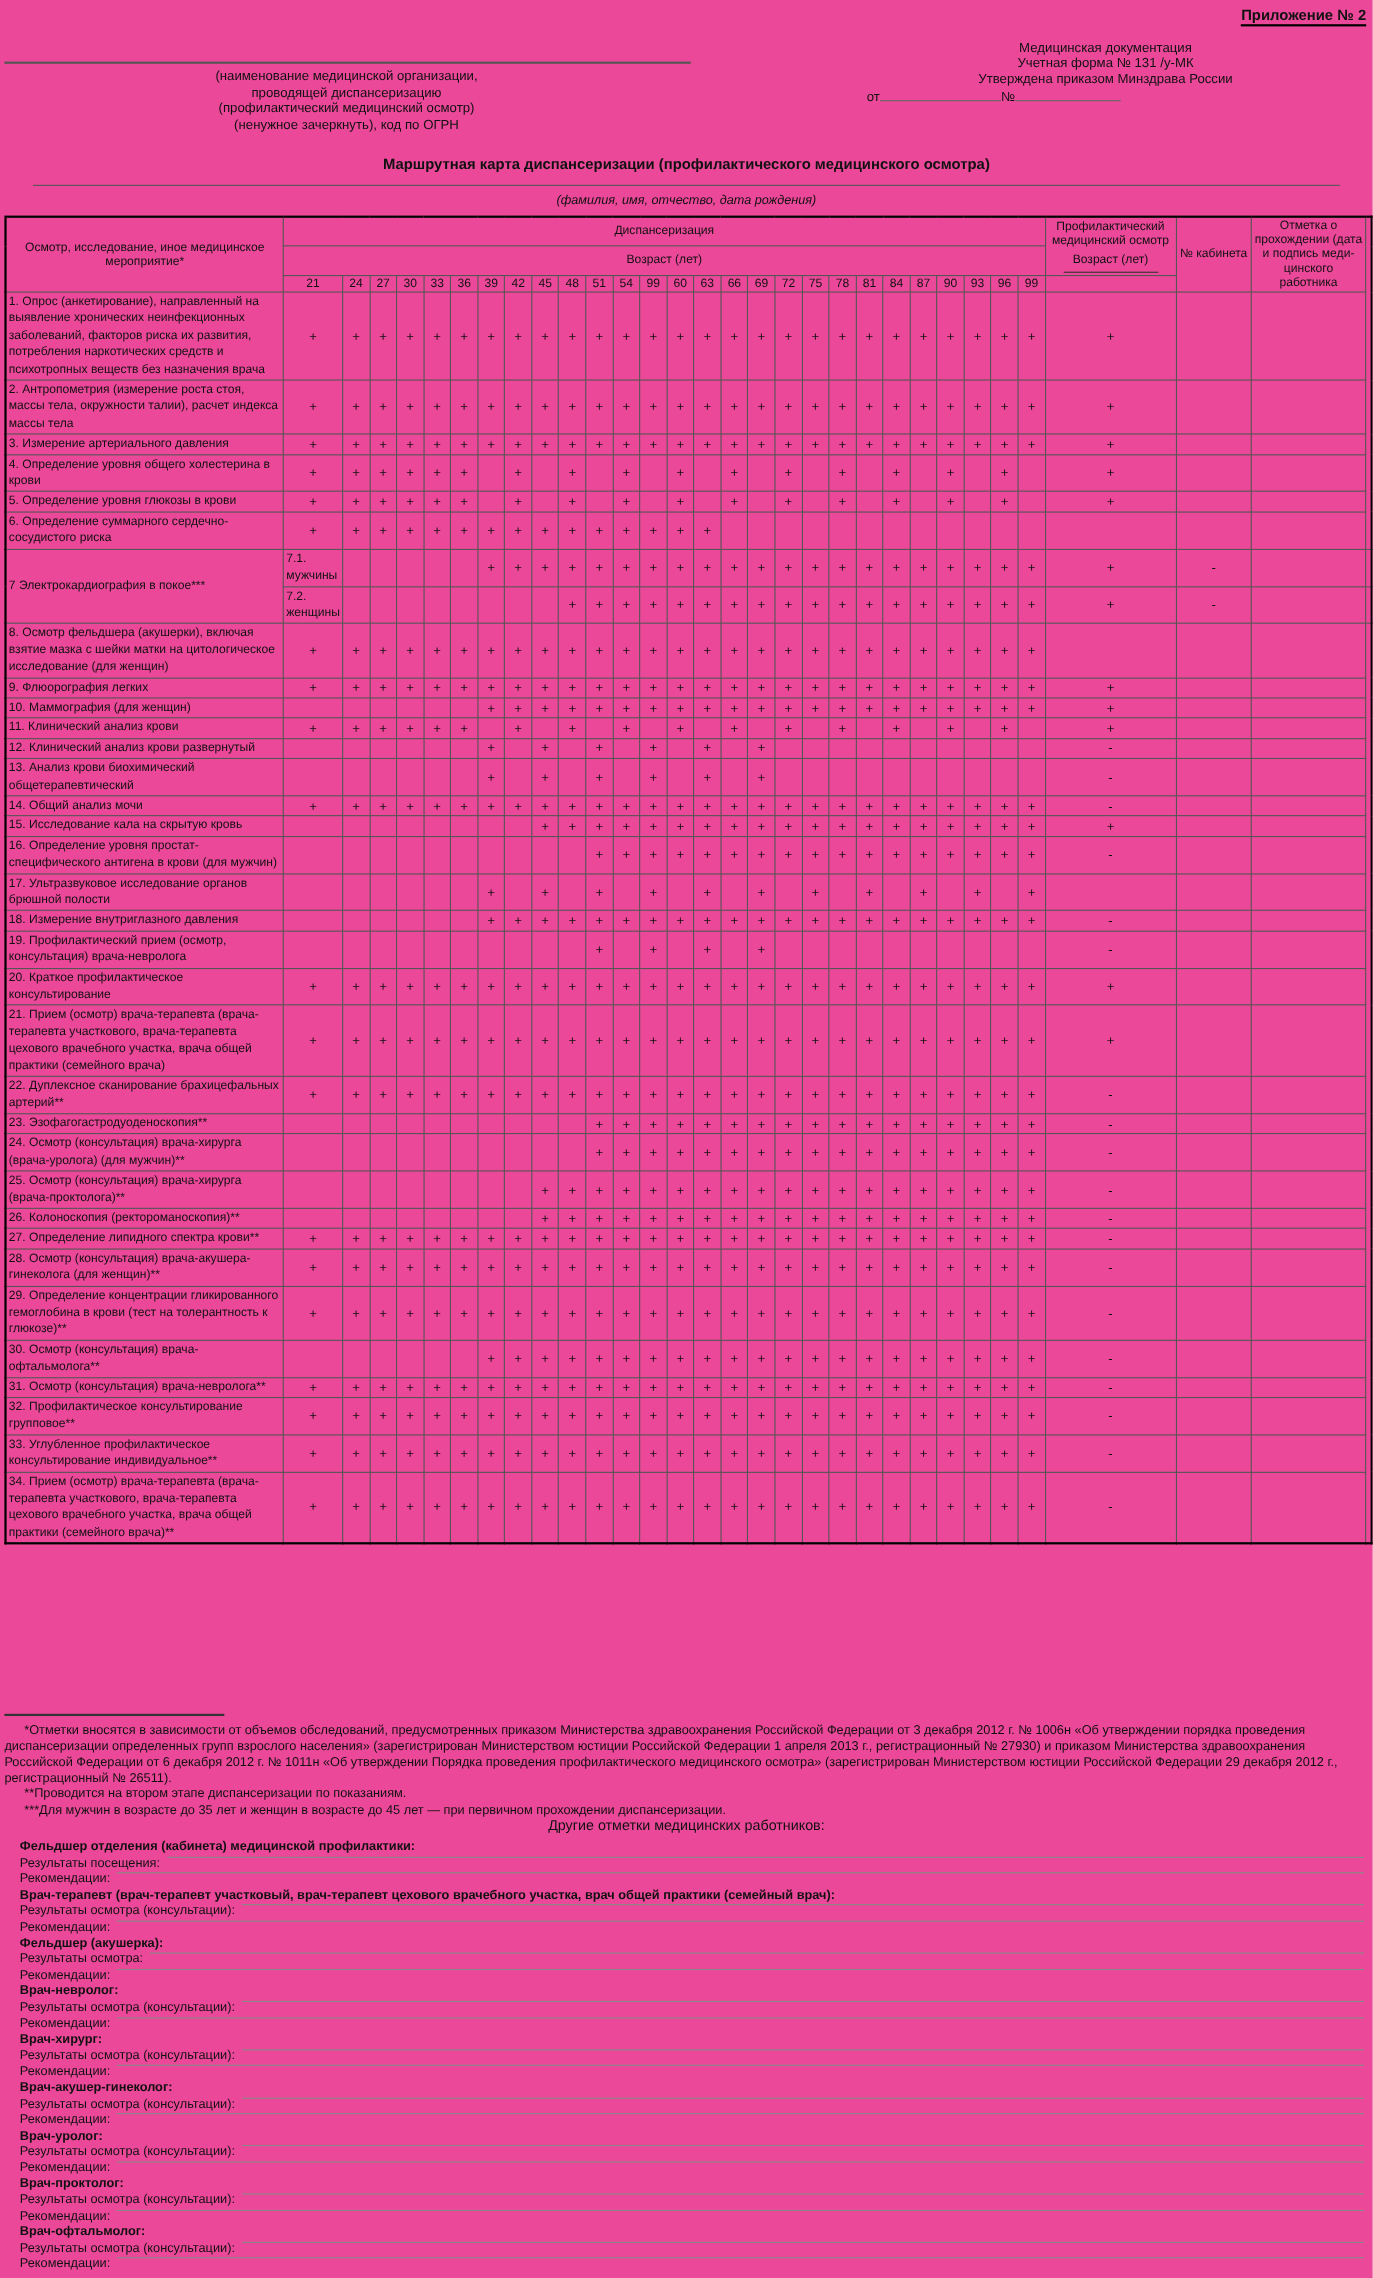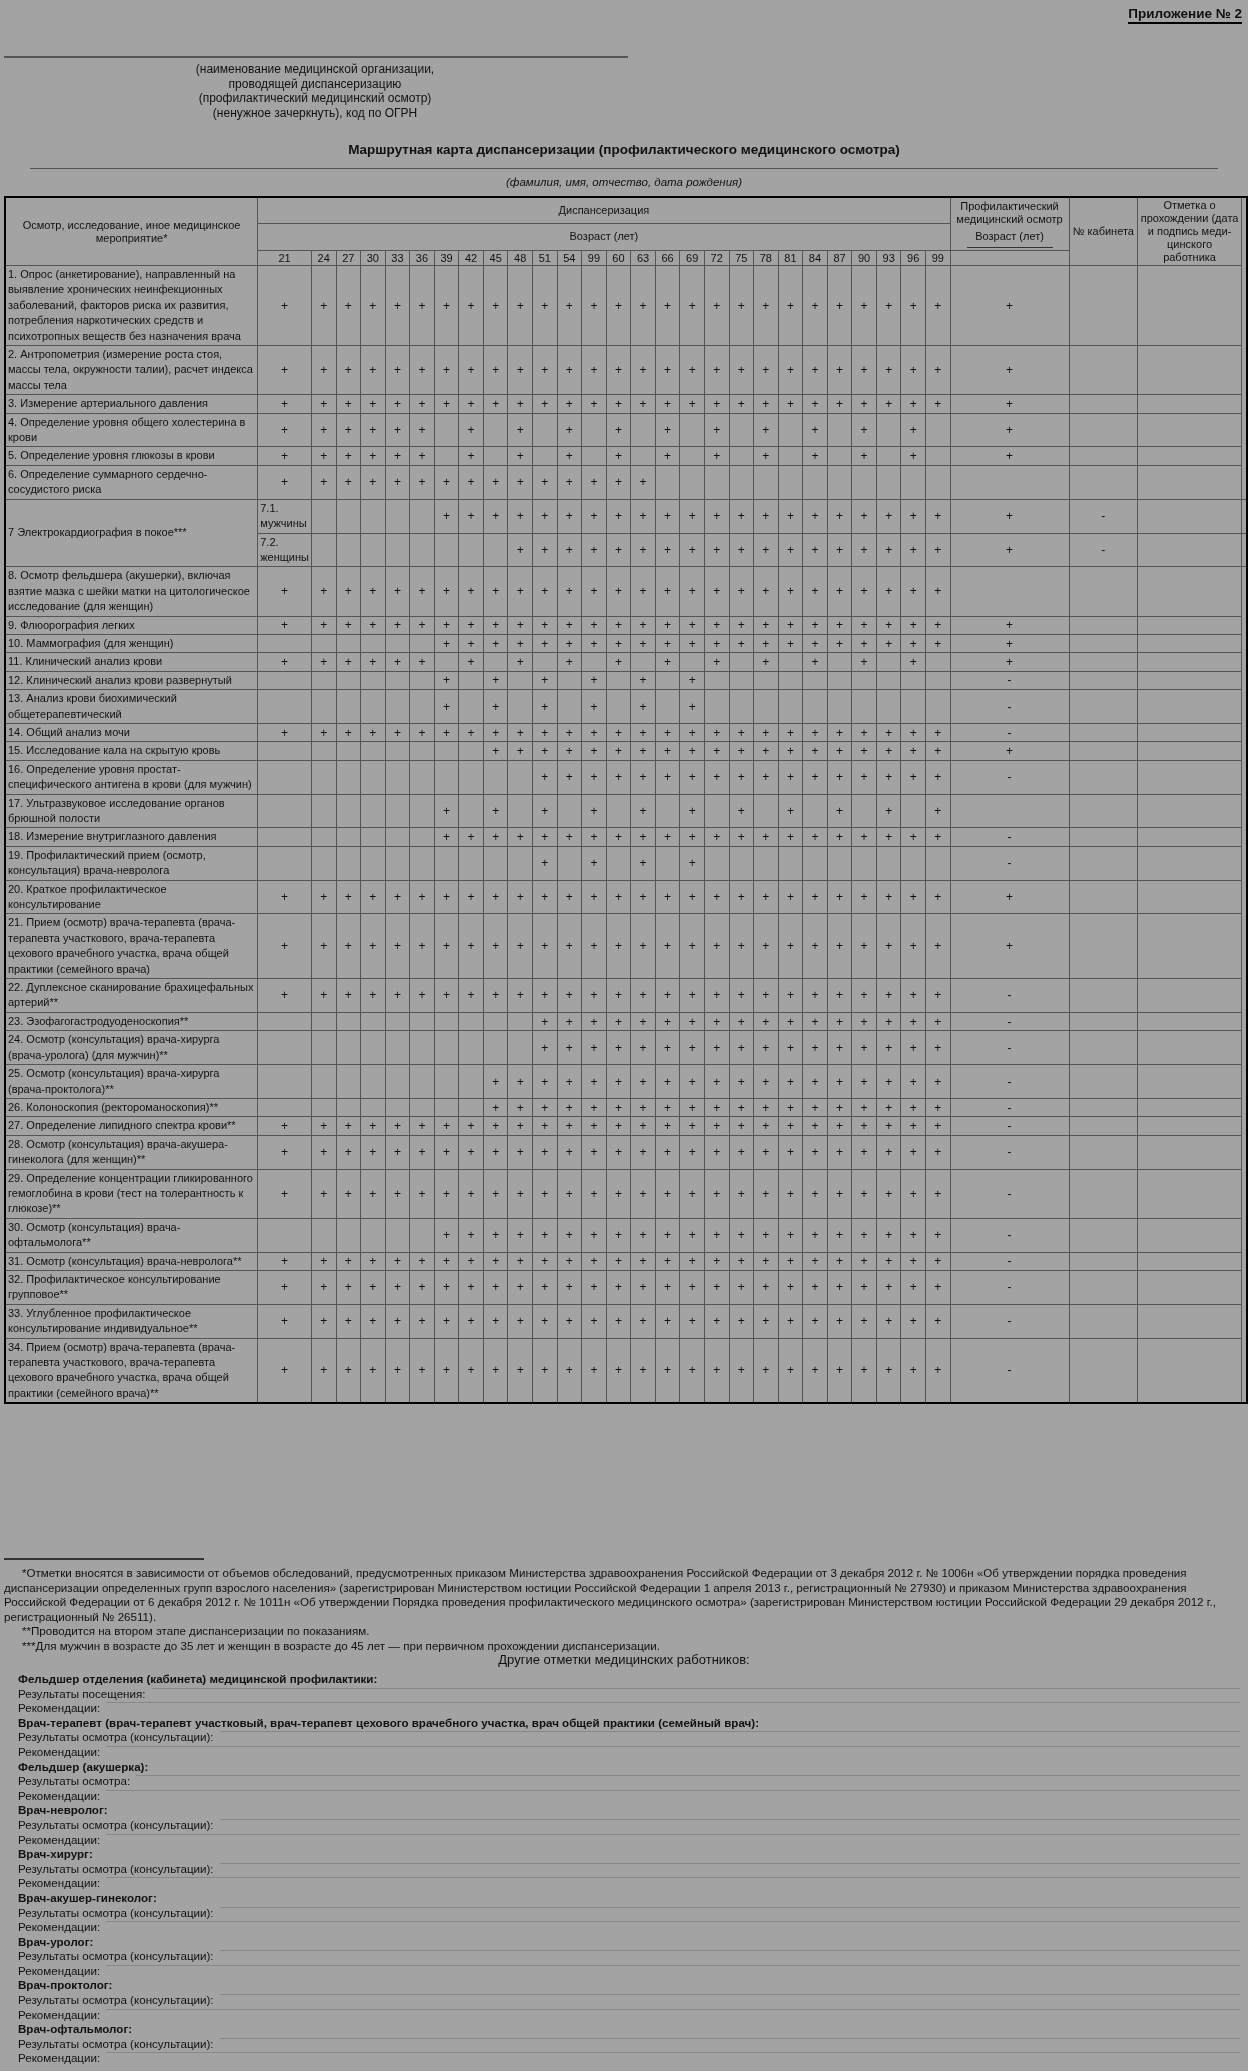--- a/index.html
+++ b/index.html
@@ -1,17 +1,17 @@
 <!DOCTYPE html>
 <html><head>
 <meta charset="utf-8">
 <style>
   html,body{margin:0;padding:0;background:#fff;color:#111;
     font-family:"Liberation Sans","DejaVu Sans",sans-serif;}
-  .page{position:relative;width:1248px;height:2071px;background:#a3a3a3;overflow:hidden;}
+  .page{position:relative;width:1248px;height:2071px;background:#ec4899;overflow:hidden;}
 
   
   .appendix{position:absolute;top:6px;right:6px;font-size:13.5px;font-weight:bold;
     border-bottom:2px solid #000;padding-bottom:1px;}
   .org-line{position:absolute;left:4px;top:56px;width:624px;border-bottom:2px solid #555;}
   .org-block{position:absolute;left:40px;top:62px;width:550px;text-align:center;
     font-size:12px;line-height:14.5px;}
   .doc-block{position:absolute;left:770px;top:36px;width:470px;text-align:center;
     font-size:12px;line-height:14px;}
   .doc-from{text-align:left;padding-left:18px;margin-top:2px;}
@@ -63,20 +63,30 @@
   <div class="appendix">Приложение № 2</div>
 
   <div class="org-line"></div>
   <div class="org-block">
       <div>(наименование медицинской организации,</div>
       <div>проводящей диспансеризацию</div>
       <div>(профилактический медицинский осмотр)</div>
       <div>(ненужное зачеркнуть), код по ОГРН</div>
     </div>
 
+  <div class="doc-block">
+    <div id="doc-lines">
+        <div>Медицинская документация</div>
+        <div>Учетная форма № 131 /у-МК</div>
+        <div>Утверждена приказом Минздрава России</div>
+      </div>
+    <div class="doc-from">
+      <span>от</span><span class="u-blank" style="width:110px"></span><span>№</span><span class="u-blank" style="width:96px"></span>
+    </div>
+  </div>
 
   <div class="title">Маршрутная карта диспансеризации (профилактического медицинского осмотра)</div>
   <div class="fio-line"></div>
   <div class="fio-caption">(фамилия, имя, отчество, дата рождения)</div>
 
   <table class="grid">
     <colgroup id="grid-cols">
         <col style="width: 256px;">
         <col style="width: 25px;">
         <col style="width: 25px;">

